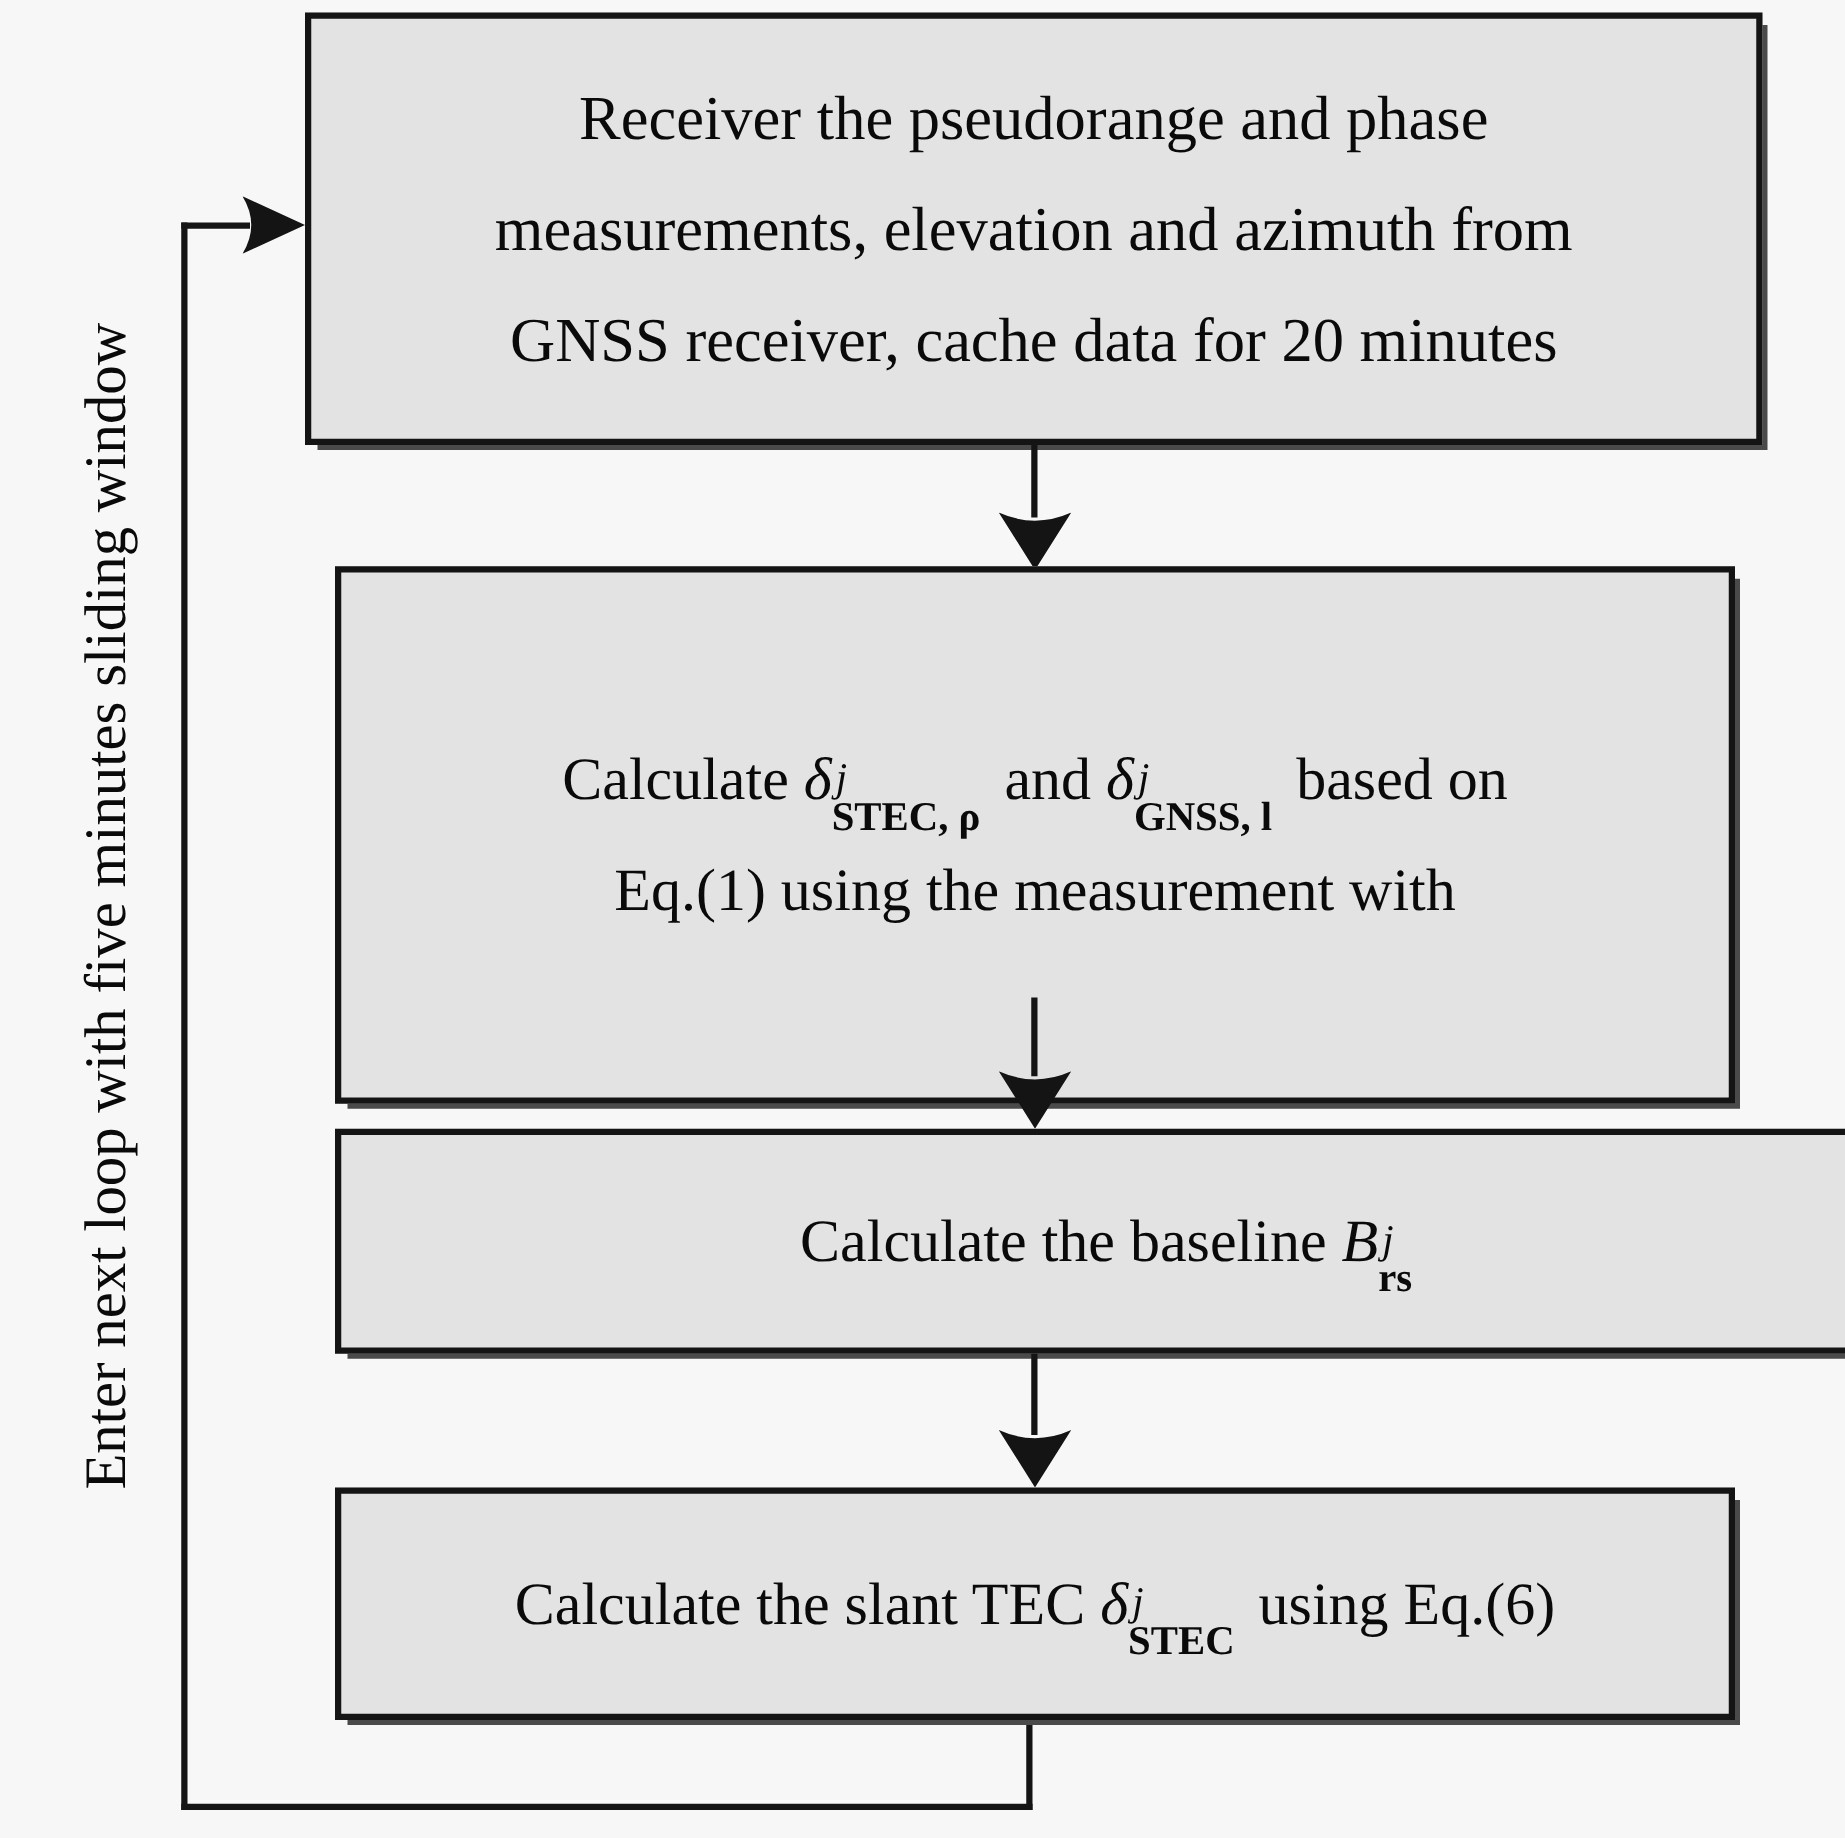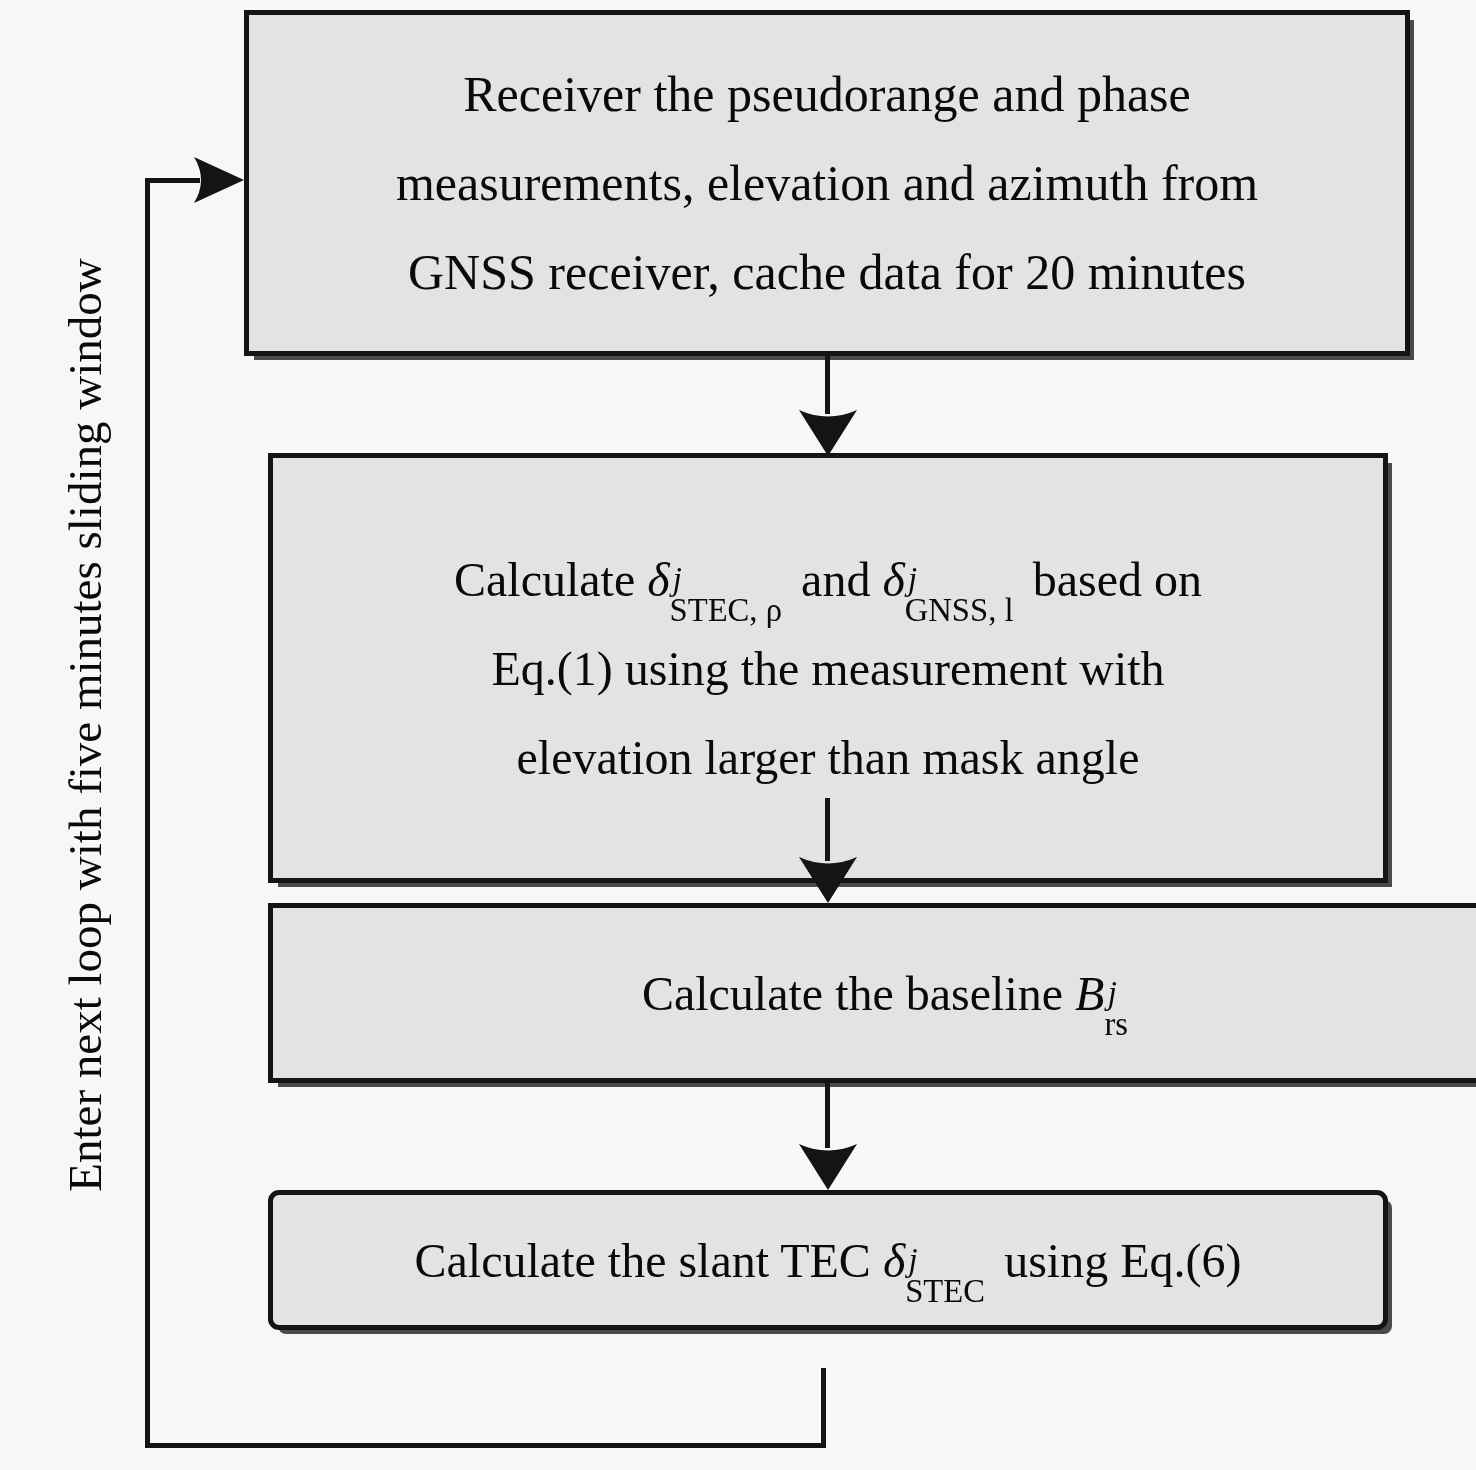--- a/index.html
+++ b/index.html
@@ -26,35 +26,35 @@
     display: flex;
     flex-direction: column;
     justify-content: center;
     align-items: center;
     text-align: center;
     font-size: 48px;
   }
   #box1 { left: 244px; top: 10px;   width: 1166px; height: 346px; font-size: 50px; }
   #box2 { left: 268px; top: 453px;  width: 1120px; height: 430px; }
   #box3 { left: 268px; top: 903px;  width: 1241px; height: 180px; }
-  #box4 { left: 268px; top: 1190px; width: 1120px; height: 140px; border-radius: 11px; }
+  #box4 { left: 268px; top: 1190px; width: 1120px; height: 186px; }
   .bline { line-height: 89px; white-space: nowrap; }
   
   .greek, .mathit { font-style: italic; }
   .stack {
     display: inline-block;
     vertical-align: middle;
     transform: translateY(0.34em);
     font-size: 0.68em;
     line-height: 0.95;
     text-align: left;
     margin-right: 0.22em;
   }
   .stack .sp { display: block; font-style: italic; padding-left: 0.10em; }
-  .stack .sb { display: block; }
+  .stack .sb { display: block; font-weight: bold; }
   
   .line { position: absolute; background: #141414; }
   .arrowhead { position: absolute; }
   .arrowhead svg { display: block; }
   
   .loop-label {
     position: absolute;
     left: -495px;
     top: 692px;
     width: 1160px;
@@ -95,21 +95,20 @@
     <svg width="58" height="46" viewBox="0 0 58 46">
       <path d="M0,0 Q29,13 58,0 L29,46 Z" fill="#141414"></path>
     </svg>
   </div>
 
   <div class="fbox" id="box2">
     <div class="bline">
       <span>Calculate </span><span class="greek">δ</span><span class="stack"><span class="sp">j</span><span class="sb">STEC, ρ</span></span><span> and </span><span class="greek">δ</span><span class="stack"><span class="sp">j</span><span class="sb">GNSS, l</span></span><span> based on</span>
     </div>
     <div class="bline">Eq.(1) using the measurement with</div>
-    <div class="bline">elevation larger than mask angle</div>
   </div>
 
   <div class="line" style="left:825px; top:798px; width:5px; height:63px;"></div>
   <div class="arrowhead" style="left:799px; top:857px;">
     <svg width="58" height="46" viewBox="0 0 58 46">
       <path d="M0,0 Q29,13 58,0 L29,46 Z" fill="#141414"></path>
     </svg>
   </div>
 
   <div class="fbox" id="box3">

